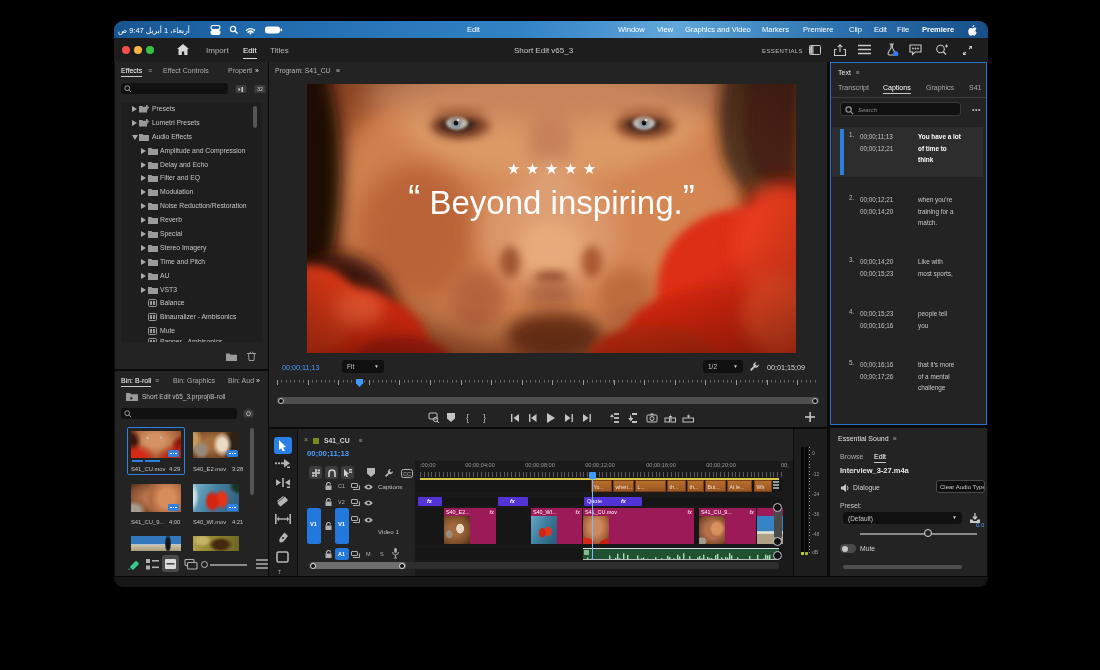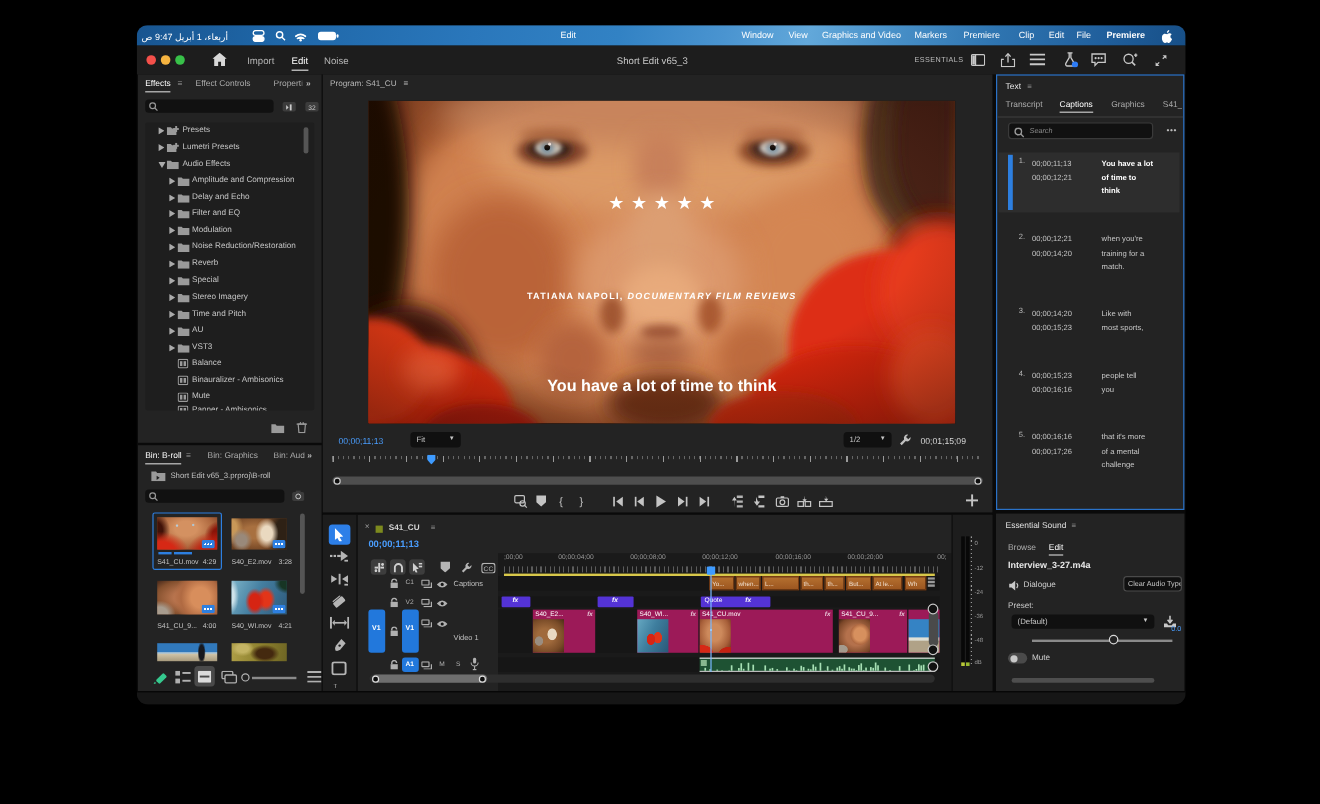--- a/index.html
+++ b/index.html
@@ -80,21 +80,21 @@
   </div>
   <div id="titlebar">
     <div class="dot" style="left:8px;background:#f4504a;"></div>
     <div class="dot" style="left:20px;background:#f6b440;"></div>
     <div class="dot" style="left:32px;background:#38c149;"></div>
     <svg class="abs" style="left:63px;top:6px;" width="12" height="11" viewBox="0 0 12 11">
         <path fill="#d8d8d8" d="M6 0L0 5h1.5v6h3.3V7.5h2.4V11h3.3V5H12z"></path>
       </svg>
     <div class="abs" style="left:92px;top:8px;">Import</div>
     <div class="abs" style="left:129px;top:8px;color:#fff;">Edit<div style="height:1.5px;background:#d8d8d8;margin-top:2.5px;"></div></div>
-    <div class="abs" style="left:156px;top:8px;">Noise</div>
+    <div class="abs" style="left:156px;top:8px;">Titles</div>
     <div class="abs" style="left:400px;top:8px;color:#c9c9c9;">Short Edit v65_3</div>
     <div class="abs" style="left:648px;top:9.5px;font-size:6px;letter-spacing:0.4px;color:#bdbdbd;">ESSENTIALS</div>
     <svg class="abs" style="left:695px;top:7px;" width="12" height="10" viewBox="0 0 12 10" fill="none" stroke="#c8c8c8">
         <rect x="0.5" y="0.5" width="11" height="9" rx="1"></rect>
         <line x1="4" y1="0.5" x2="4" y2="9.5"></line>
         <rect x="1.2" y="1.2" width="2.2" height="7.6" fill="#c8c8c8" stroke="none"></rect>
       </svg>
     <svg class="abs" style="left:720px;top:5.5px;" width="12" height="12" viewBox="0 0 12 12" fill="none" stroke="#c8c8c8">
         <path d="M2.5 5.5 h-2 v6 h11 v-6 h-2" stroke-width="1.1"></path>
         <line x1="6" y1="8" x2="6" y2="1" stroke-width="1.1"></line>
@@ -414,22 +414,21 @@
         <ellipse cx="405" cy="256" rx="88" ry="52" fill="#d52708" filter="url(#b4)"></ellipse>
         <ellipse cx="470" cy="230" rx="35" ry="40" fill="#f04a22" filter="url(#b8)"></ellipse>
         <ellipse cx="345" cy="272" rx="62" ry="30" fill="#c22a10" filter="url(#b4)"></ellipse>
         <ellipse cx="25" cy="258" rx="95" ry="55" fill="#d82a10" filter="url(#b4)"></ellipse>
         <ellipse cx="2" cy="225" rx="50" ry="44" fill="#e43a18" filter="url(#b4)"></ellipse>
         <ellipse cx="95" cy="280" rx="50" ry="28" fill="#aa1e0a" filter="url(#b4)"></ellipse>
         <ellipse cx="52" cy="225" rx="24" ry="18" fill="#f85c30" filter="url(#b8)"></ellipse>
       </svg>
       <div class="abs" style="left:0;top:0;width:489px;height:269px;background:radial-gradient(ellipse 75% 70% at 48% 42%,rgba(0,0,0,0) 60%,rgba(30,6,2,0.38) 100%);"></div>
       <div class="abs" style="left:0;top:76px;width:100%;text-align:center;color:#fff;font-size:15px;letter-spacing:5.5px;text-indent:5.5px;">★★★★★</div>
-      <div class="abs" style="left:0;top:158px;width:100%;text-align:center;color:#fff;font-size:7.5px;letter-spacing:1.1px;"><b>TATIANA NAPOLI,</b> <i><b>DOCUMENTARY FILM REVIEWS</b></i></div>
-      <div class="abs" style="left:0;top:230px;width:100%;text-align:center;color:#fff;font-size:13.5px;font-weight:bold;">You have a lot of time to think</div>
+      <div class="abs" style="left:0;top:94px;width:100%;text-align:center;color:#fff;font-size:33px;"><span style="font-size:36px;vertical-align:3px;">“</span> Beyond inspiring.<span style="font-size:36px;vertical-align:3px;">”</span></div>
     </div>
     <div class="abs" style="left:13px;top:301px;font-size:7.2px;color:#4a9eff;">00;00;11;13</div>
     <div class="abs" style="left:73px;top:298px;width:42px;height:13px;background:#101010;border-radius:3px;color:#c6c6c6;font-size:6.5px;">
       <span class="abs" style="left:5px;top:3px;">Fit</span>
         <span class="abs" style="right:5px;top:3px;font-size:5px;">▼</span>
       </div>
     <div class="abs" style="left:434px;top:298px;width:40px;height:13px;background:#101010;border-radius:3px;color:#c6c6c6;font-size:6.5px;">
       <span class="abs" style="left:5px;top:3px;">1/2</span>
         <span class="abs" style="right:5px;top:3px;font-size:5px;">▼</span>
       </div>

